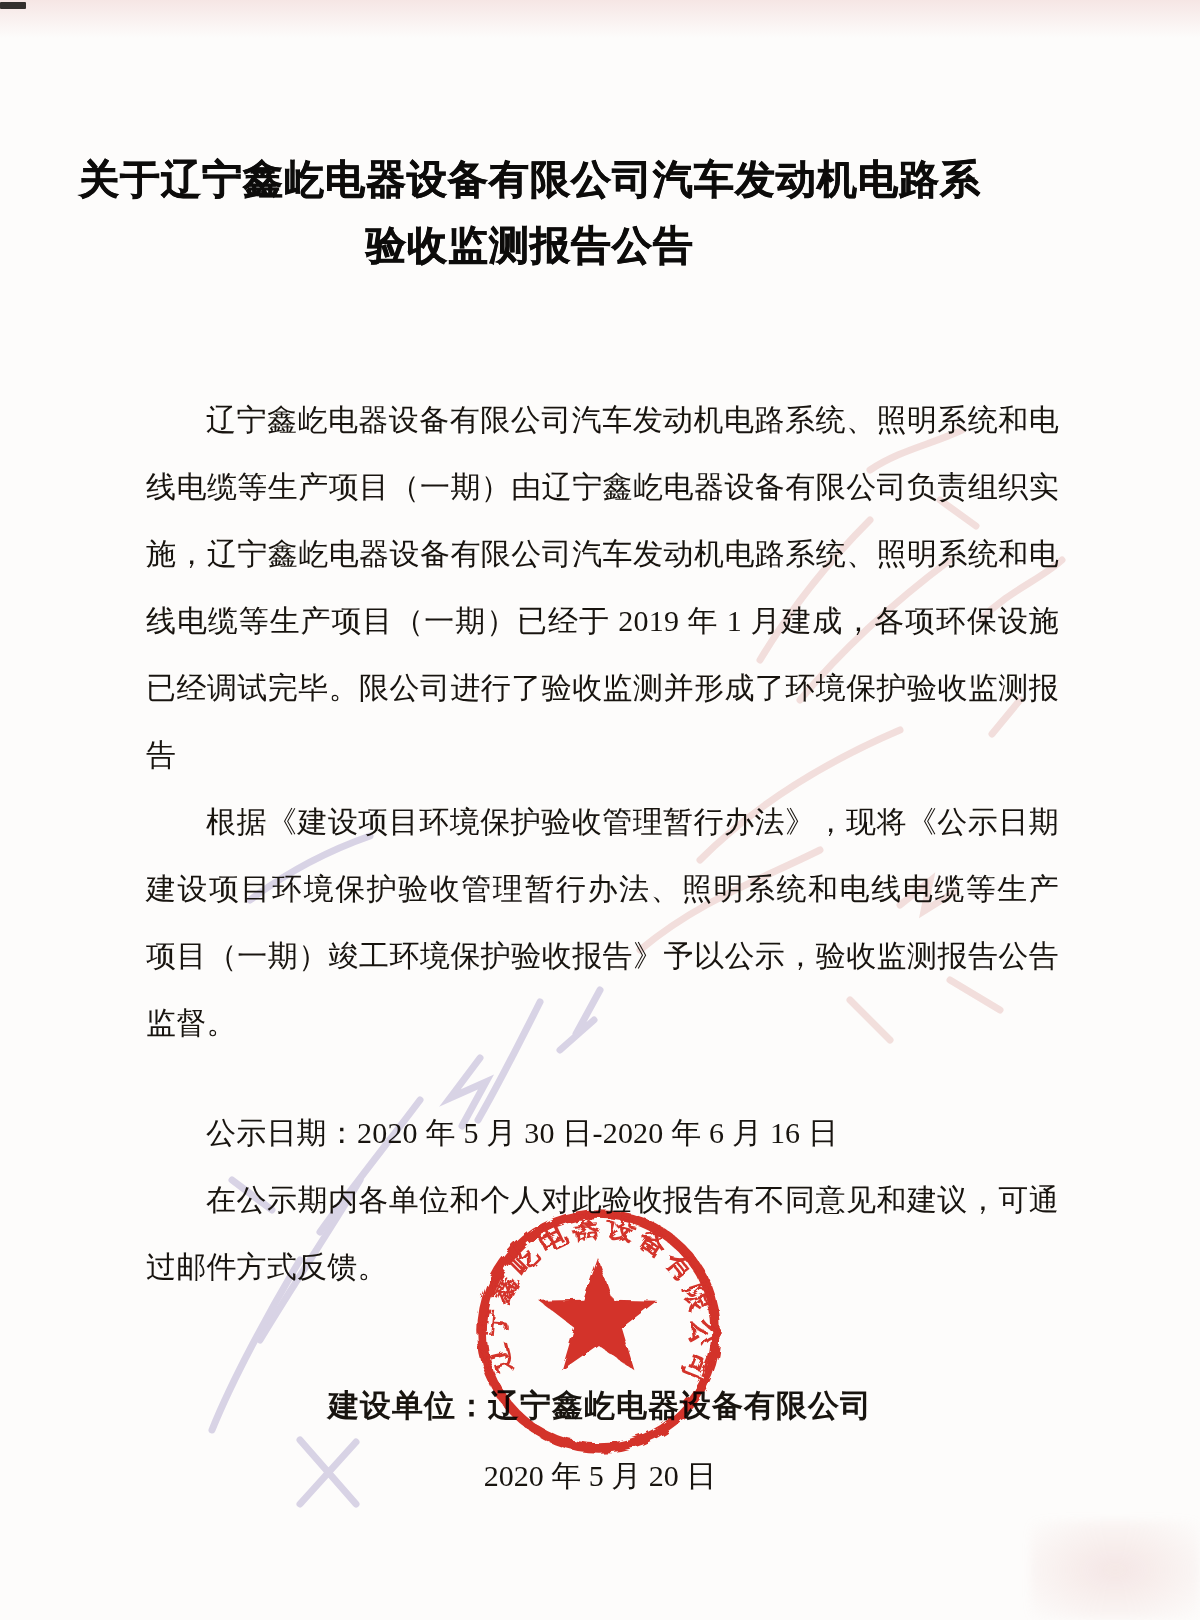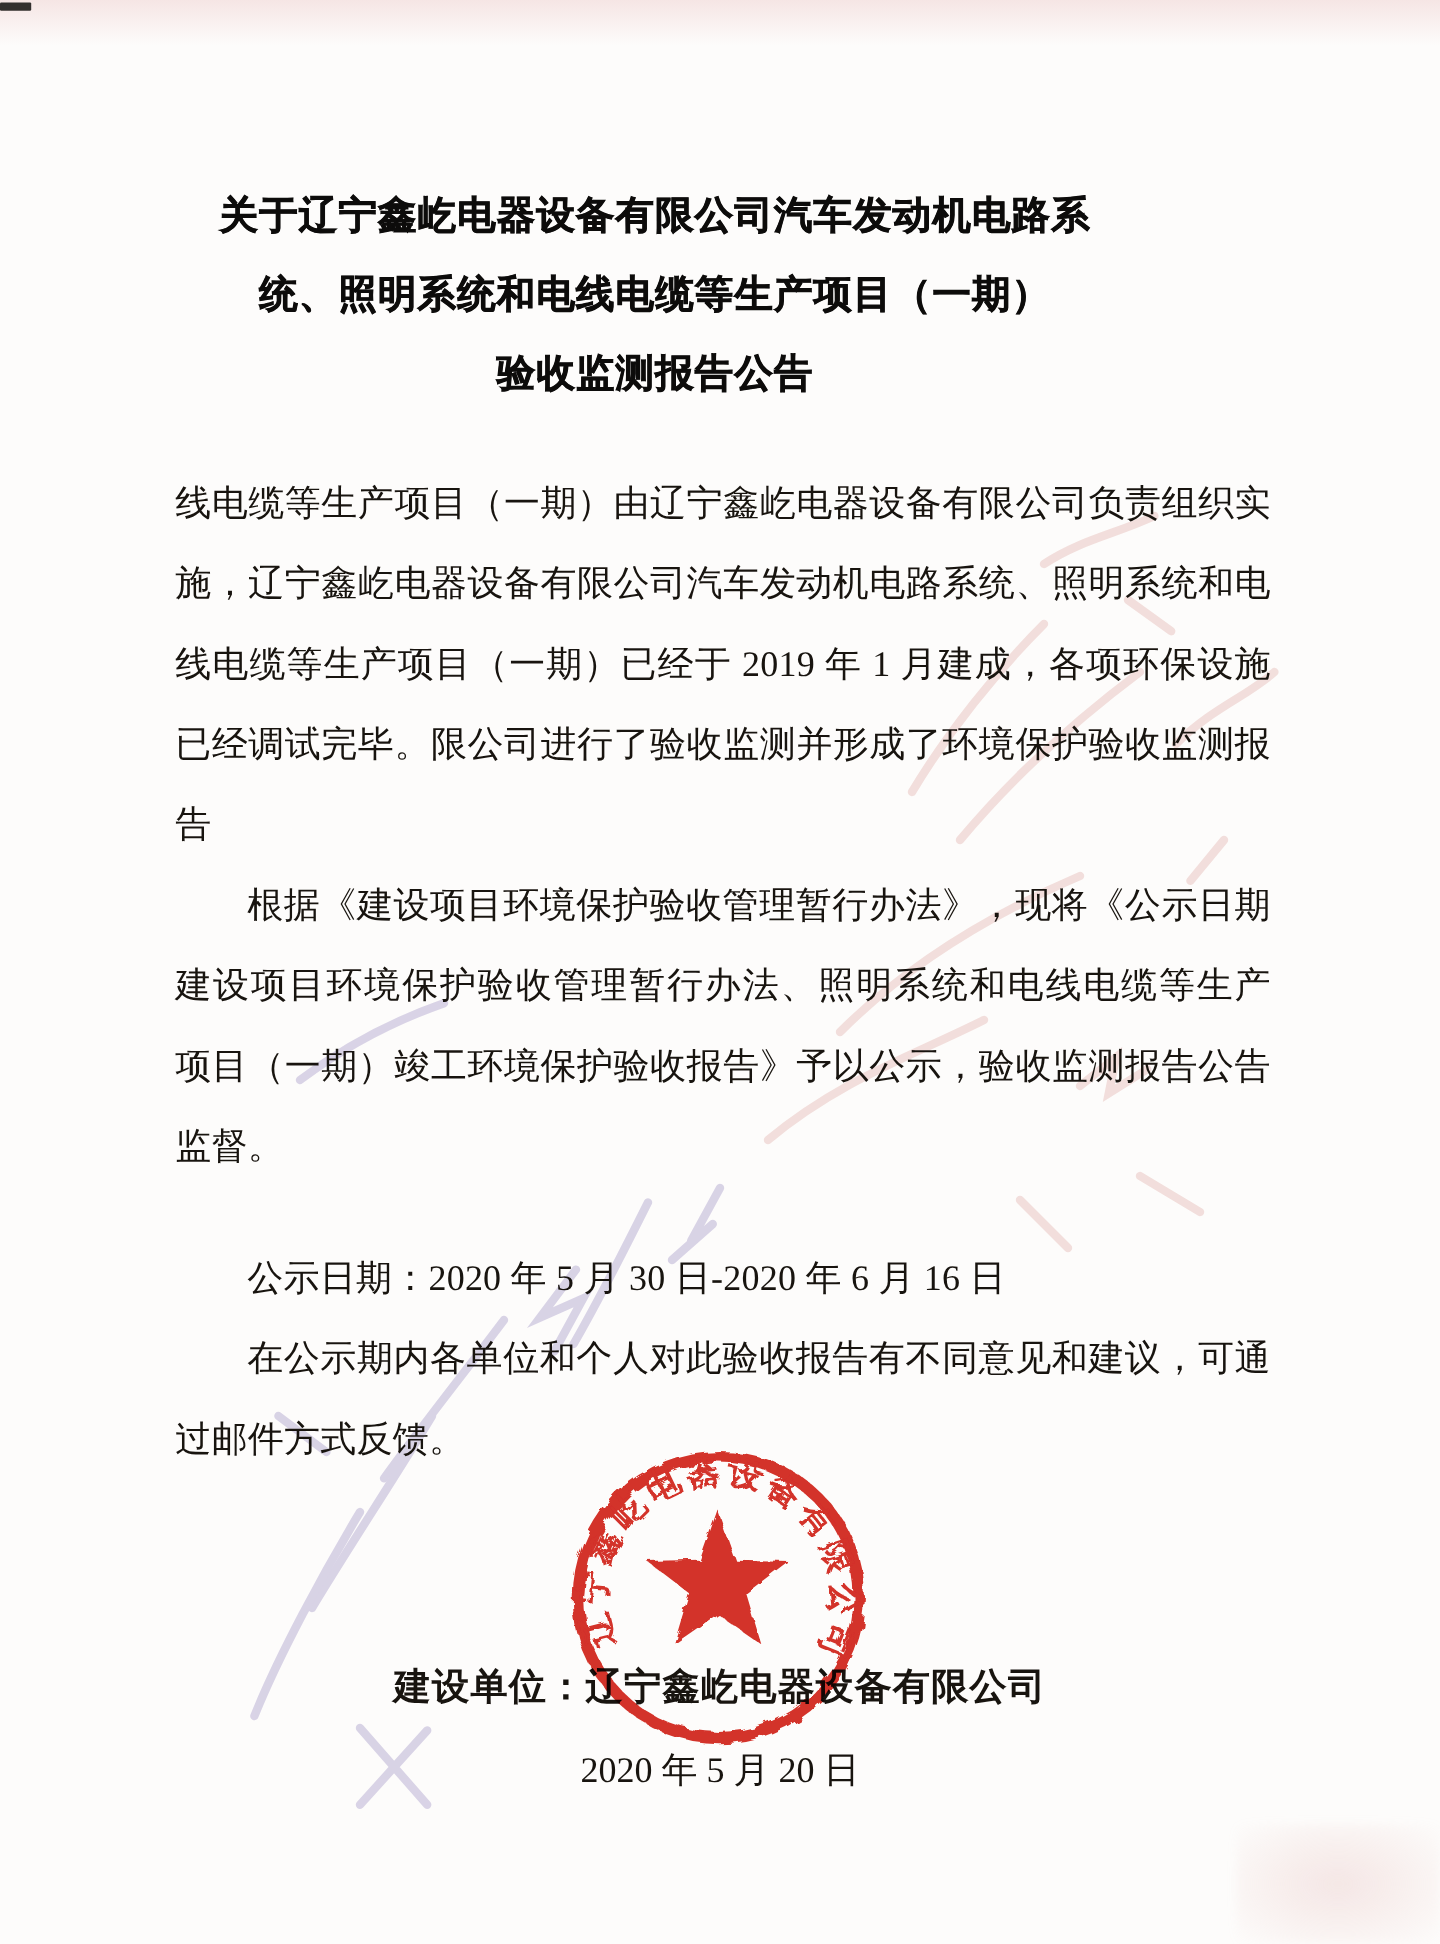--- a/index.html
+++ b/index.html
@@ -20,24 +20,24 @@
     position:absolute;left:0;top:2px;width:26px;height:7px;background:#33302e;
     border-radius:1px;
   }
   .smudge-br{
     position:absolute;left:1030px;top:1520px;width:170px;height:100px;
     background:radial-gradient(ellipse at center, rgba(224,176,172,0.28), rgba(224,176,172,0));
     filter:blur(4px);
   }
 
   .title{
-    position:absolute;left:16px;top:146px;width:1060px;
+    position:absolute;left:0;top:146px;width:1060px;
     text-align:center;
     font-family:"Liberation Sans","DejaVu Sans",sans-serif;
-    font-weight:900;font-size:32px;line-height:66px;letter-spacing:1px;
+    font-weight:900;font-size:40px;line-height:66px;letter-spacing:1px;
     color:#0d0c0b;
     -webkit-text-stroke:0.6px #0d0c0b;
   }
 
   .bodytext{
     position:absolute;left:146px;top:386px;width:913px;
     font-size:30px;line-height:67px;letter-spacing:0.2px;
     color:#18140f;
   }
   .ln{white-space:nowrap;}
@@ -93,25 +93,25 @@
       <path d="M232,1180 l40,30"></path>
       <path d="M540,1002 C520,1042 500,1082 478,1120"></path>
       <path d="M300,1440 l56,64 M356,1442 l-56,62"></path>
       <path d="M560,1050 l34,-30 M600,990 l-24,44"></path>
       <path d="M250,900 C290,870 330,850 370,836"></path>
     </g>
   </svg>
 
   <div class="title">
     <div class="tl">关于辽宁鑫屹电器设备有限公司汽车发动机电路系</div>
-    <div class="tl">统、照明系统和电线电缆等生产项目（一期）</div>
     <div class="tl">验收监测报告公告</div>
   </div>
 
   <div class="bodytext">
+    <div class="ln jf ind">辽宁鑫屹电器设备有限公司汽车发动机电路系统、照明系统和电</div>
     <div class="ln jf">线电缆等生产项目（一期）由辽宁鑫屹电器设备有限公司负责组织实</div>
     <div class="ln jf">施，辽宁鑫屹电器设备有限公司汽车发动机电路系统、照明系统和电</div>
     <div class="ln jf">线电缆等生产项目（一期）已经于 2019 年 1 月建成，各项环保设施</div>
     <div class="ln jf">已经调试完毕。限公司进行了验收监测并形成了环境保护验收监测报告</div>
 
     <div class="ln jf ind">根据《建设项目环境保护验收管理暂行办法》，现将《公示日期</div>
     <div class="ln jf">建设项目环境保护验收管理暂行办法、照明系统和电线电缆等生产</div>
     <div class="ln jf">项目（一期）竣工环境保护验收报告》予以公示，验收监测报告公告</div>
     <div class="ln">监督。</div>
 

